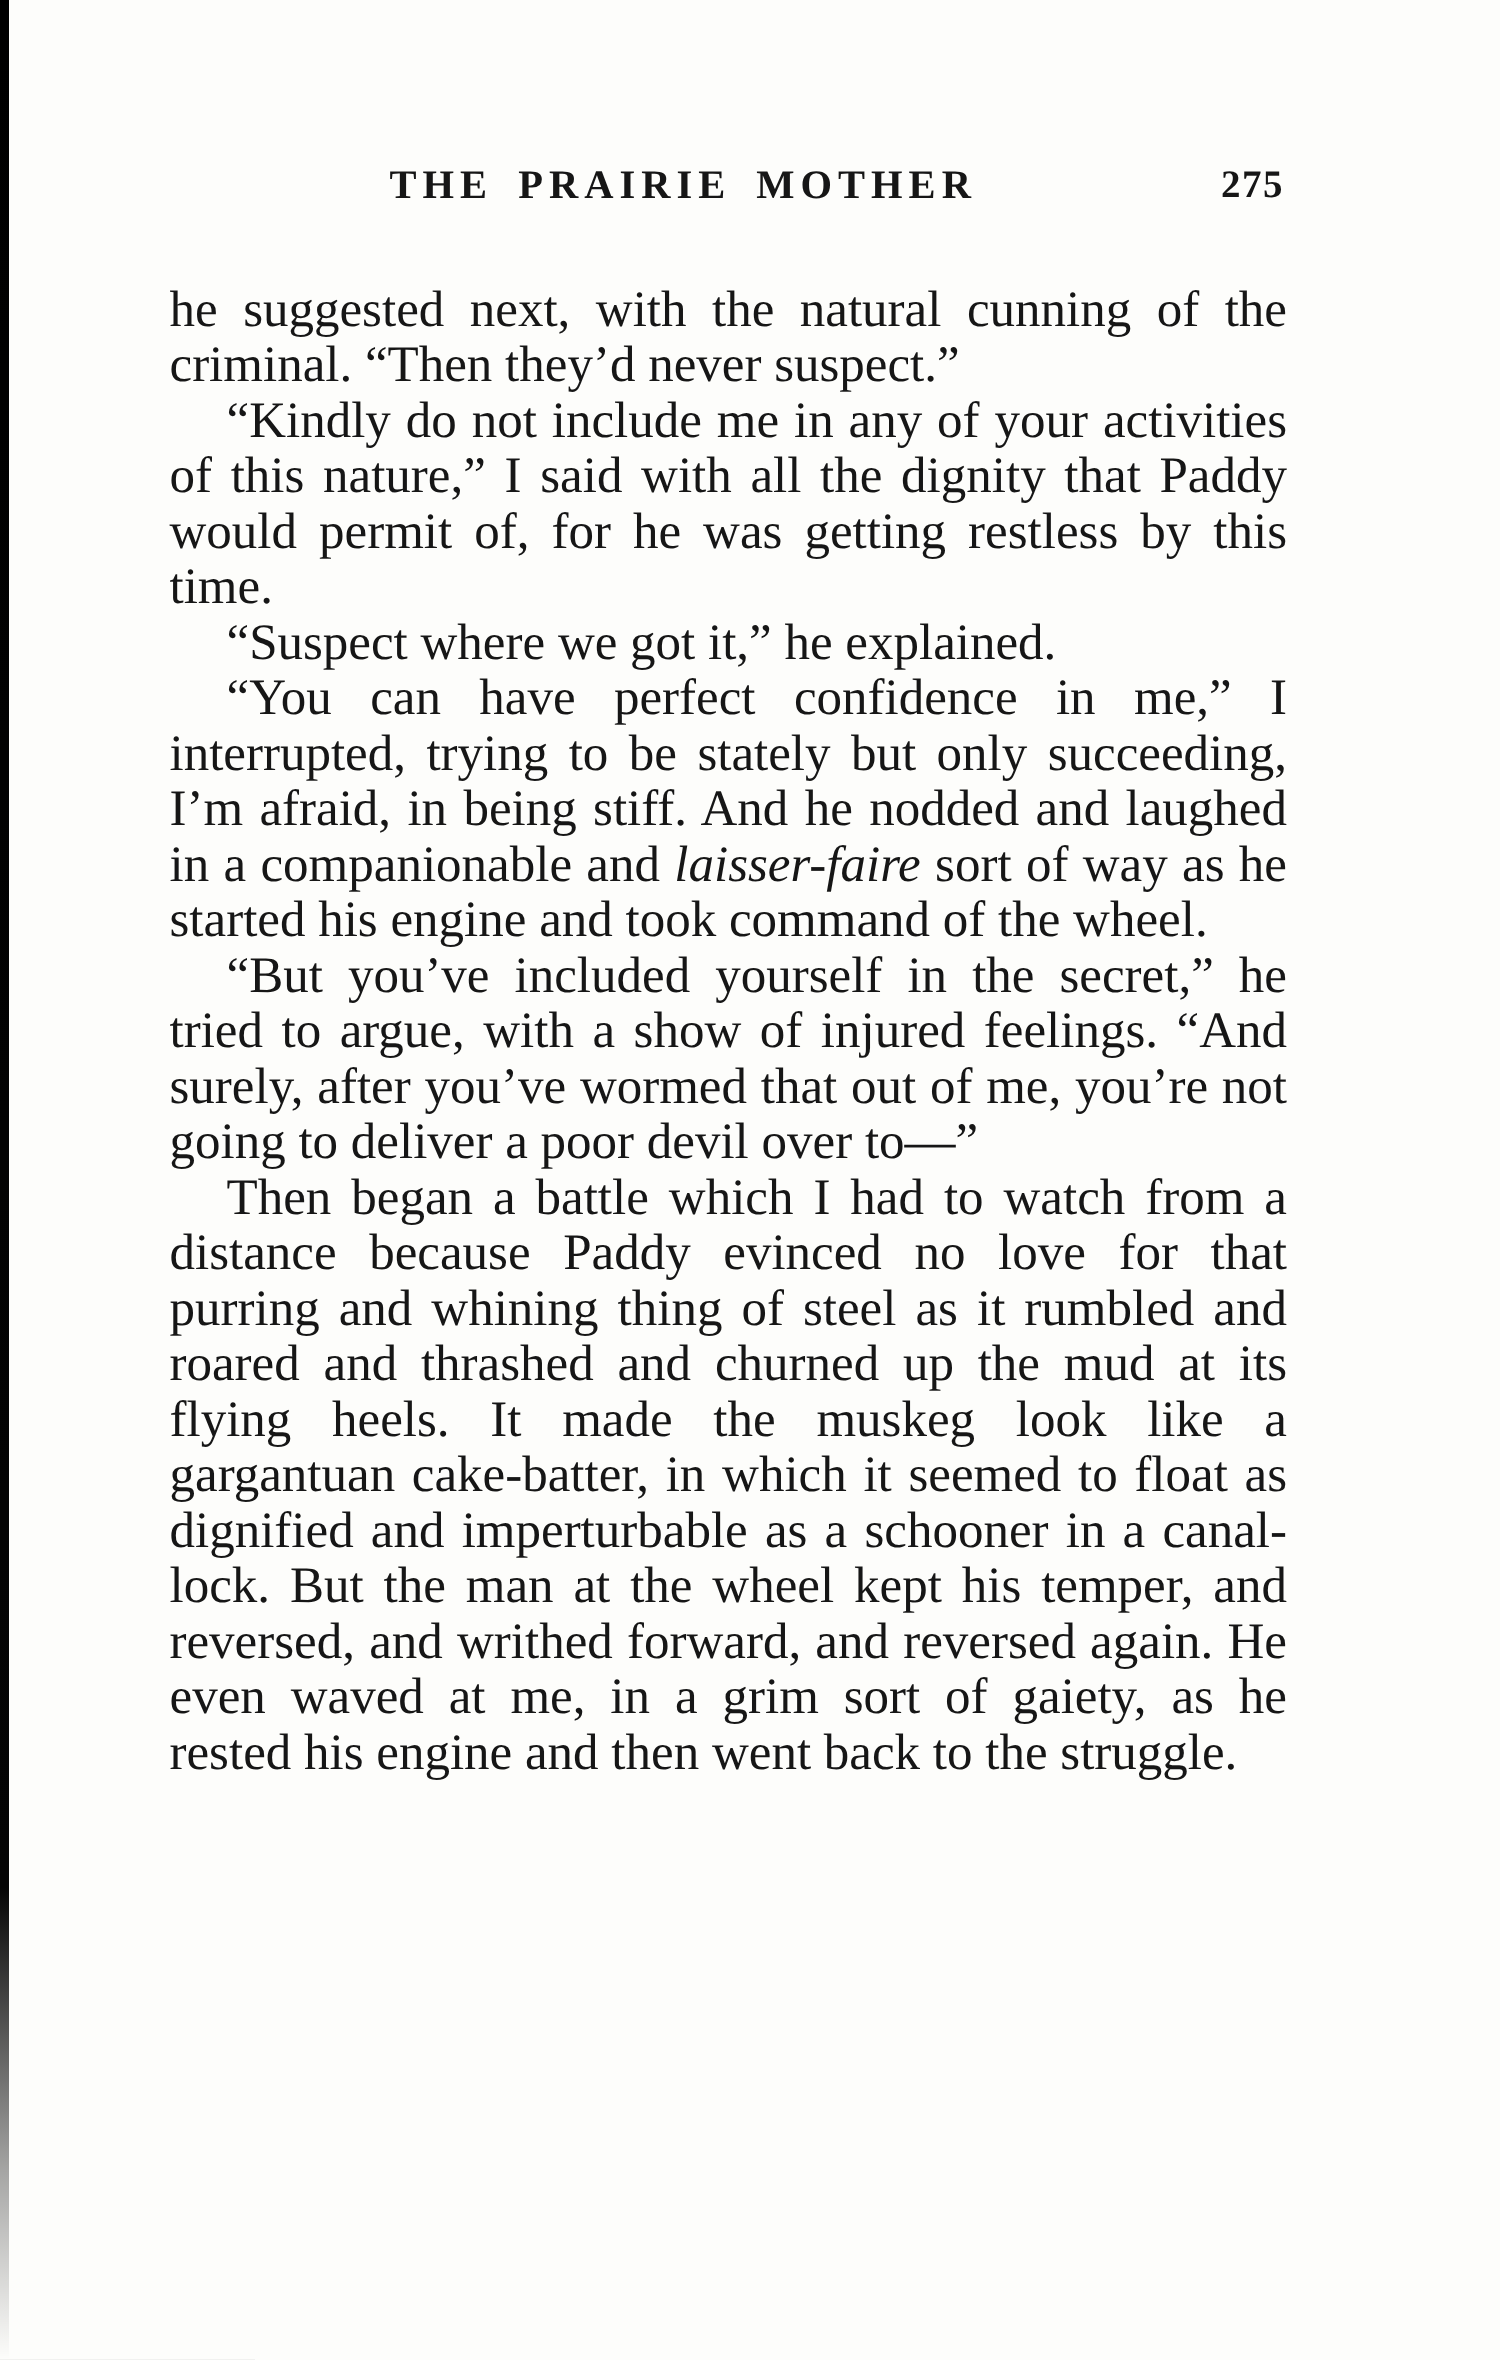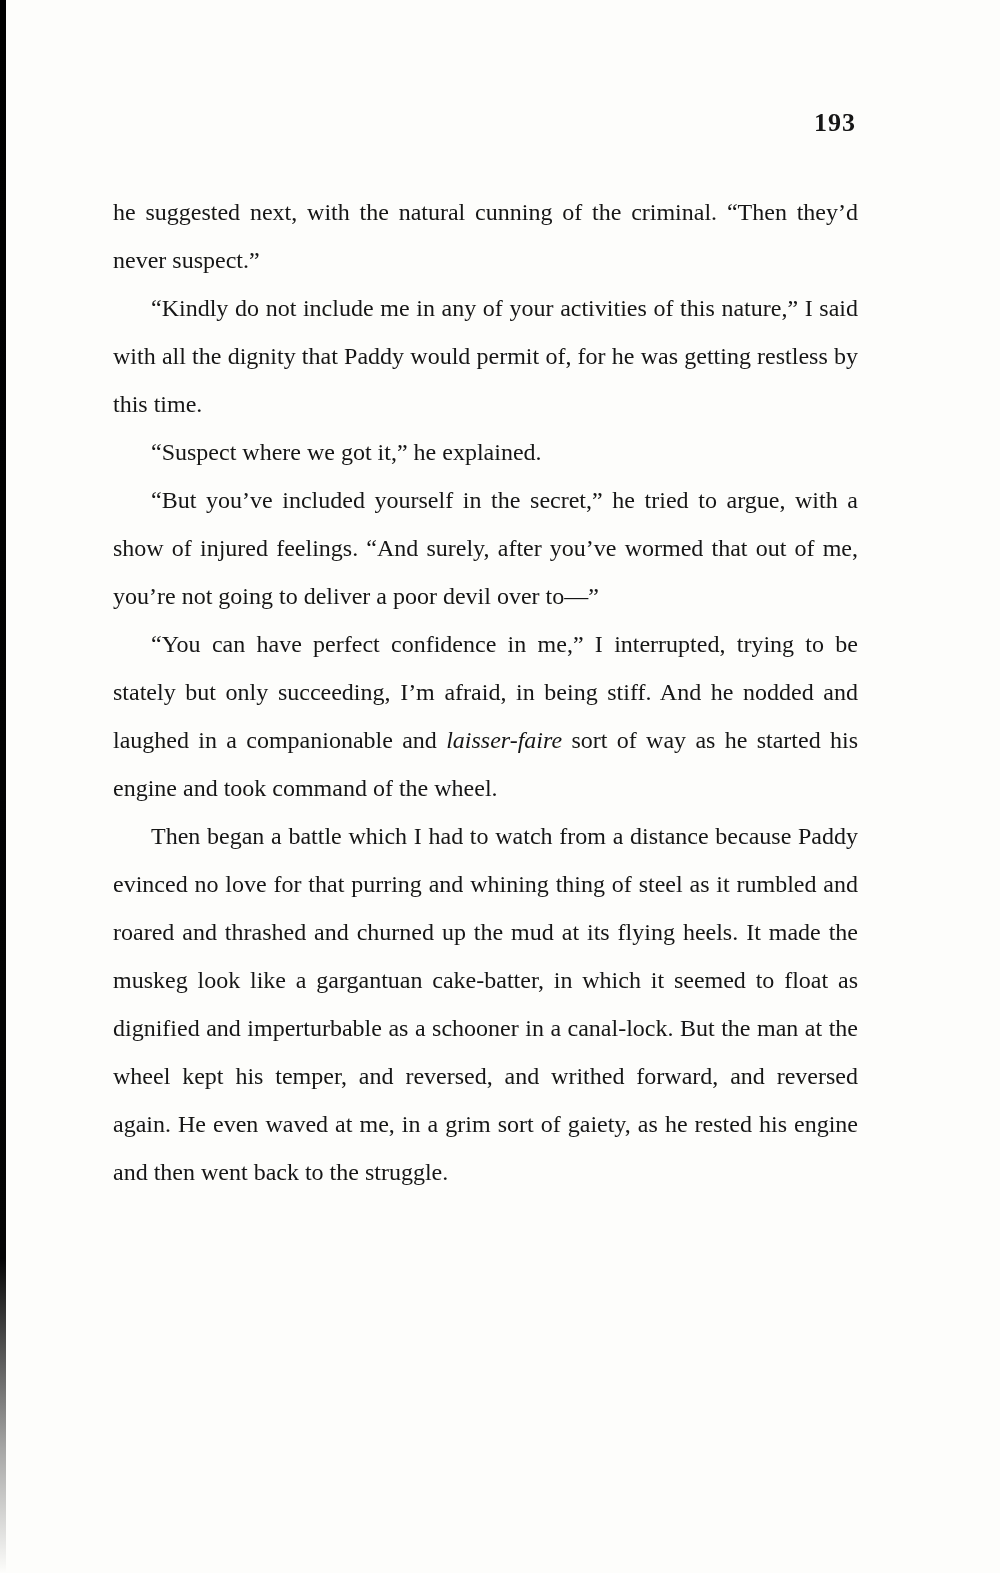--- a/index.html
+++ b/index.html
@@ -48,22 +48,22 @@
   }
   .page-number {
     position: absolute;
     right: 2px;
     top: 0;
     font-weight: bold;
     font-size: 26px;
     letter-spacing: 1px;
   }
   .page-body {
-    font-size: 24px;
-    line-height: 48px;
+    font-size: 34px;
+    line-height: 37px;
     text-align: justify;
   }
   .para {
     margin: 0;
   }
   .para.indent {
     text-indent: 38px;
   }
   .para .emph {
     font-style: italic;
@@ -71,32 +71,33 @@
 </style>
 </head>
 <body>
 
 <div class="page">
   <div class="scan-edge"></div>
 
   <div class="text-column">
 
     <div class="page-header">
-      <span class="page-number">193</span>
+      <span class="running-title">THE PRAIRIE MOTHER</span>
+      <span class="page-number">275</span>
     </div>
 
     <div class="page-body">
       <p class="para no-indent">he suggested next, with the natural cunning of the criminal.  “Then they’d never suspect.”</p>
 
 
       <p class="para indent">“Kindly do not include me in any of your activities of this nature,” I said with all the dignity that Paddy would permit of, for he was getting restless by this time.</p>
 
       <p class="para indent">“Suspect where we got it,” he explained.</p>
 
+      <p class="para indent"><span>“You can have perfect confidence in me,” I interrupted, trying to be stately but only succeeding, I’m afraid, in being stiff.  And he nodded and laughed in a companionable and </span><span class="emph">laisser-faire</span><span> sort of way as he started his engine and took command of the wheel.</span></p>
+
       <p class="para indent">“But you’ve included yourself in the secret,” he tried to argue, with a show of injured feelings.  “And surely, after you’ve wormed that out of me, you’re not going to deliver a poor devil over to—”</p>
-
-      <p class="para indent"><span>“You can have perfect confidence in me,” I interrupted, trying to be stately but only succeeding, I’m afraid, in being stiff.  And he nodded and laughed in a companionable and </span><span class="emph">laisser-faire</span><span> sort of way as he started his engine and took command of the wheel.</span></p>
 
       <p class="para indent">Then began a battle which I had to watch from a distance because Paddy evinced no love for that purring and whining thing of steel as it rumbled and roared and thrashed and churned up the mud at its flying heels.  It made the muskeg look like a gargantuan cake-batter, in which it seemed to float as dignified and imperturbable as a schooner in a canal-lock.  But the man at the wheel kept his temper, and reversed, and writhed forward, and reversed again.  He even waved at me, in a grim sort of gaiety, as he rested his engine and then went back to the struggle.</p>
     </div>
 
   </div>
 </div>
 
 </body></html>

